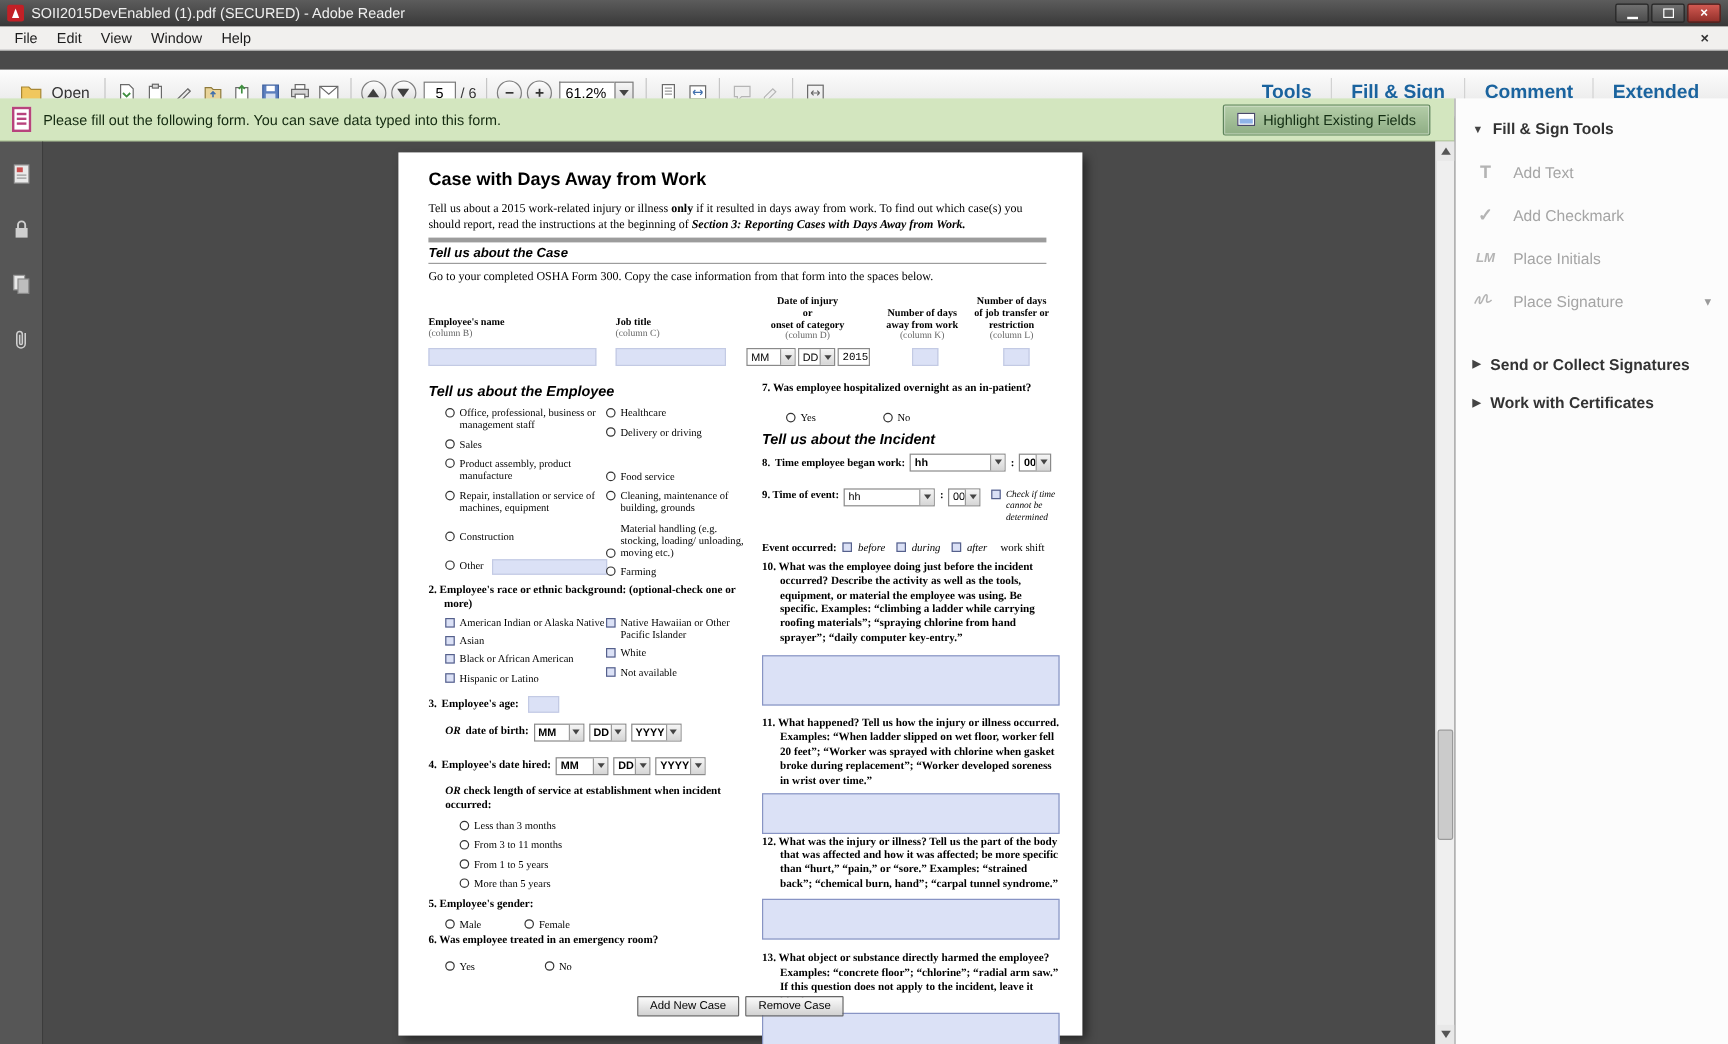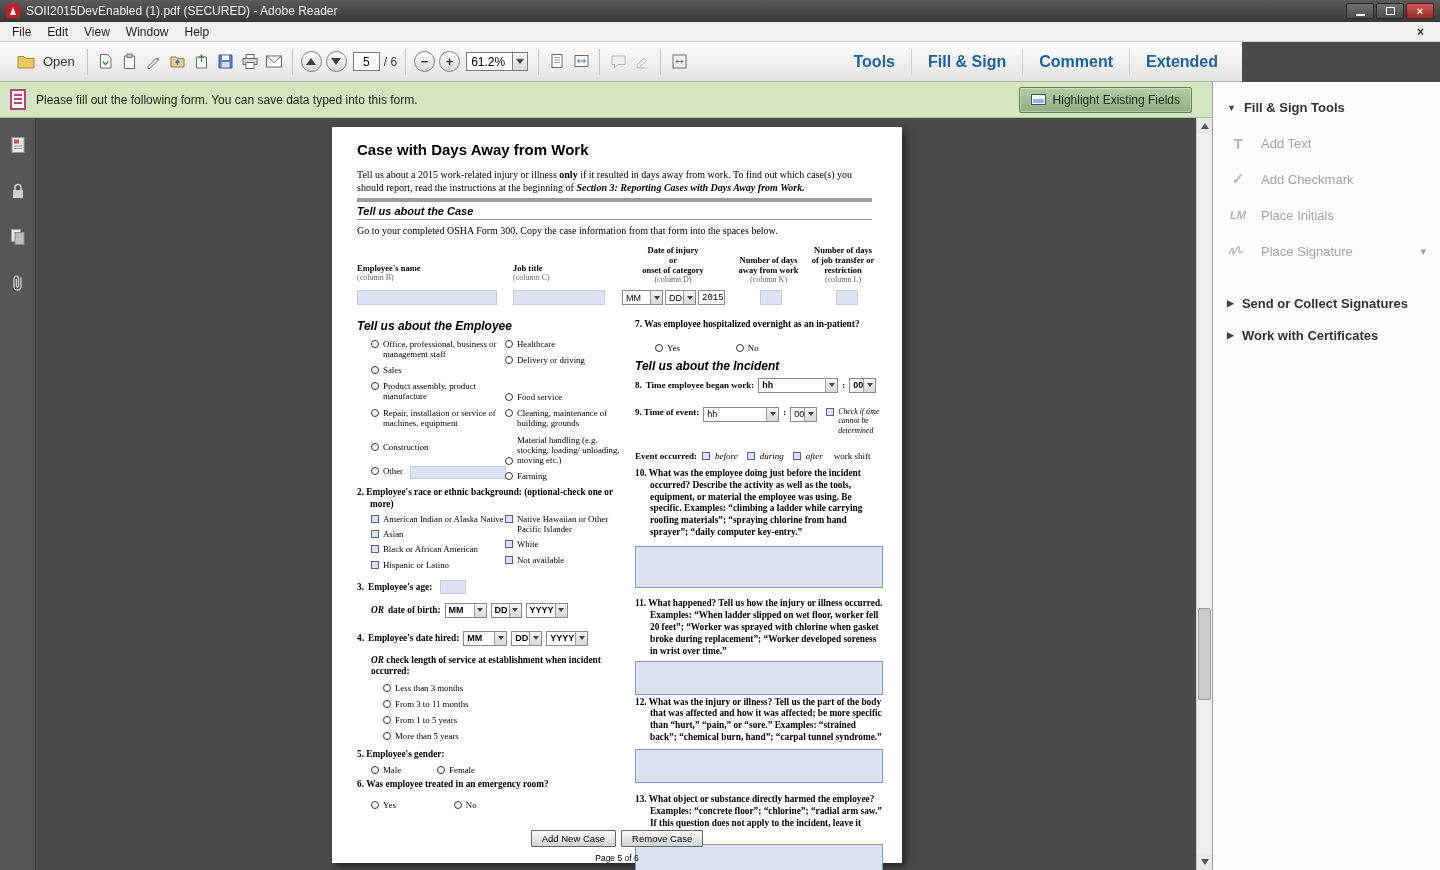--- a/index.html
+++ b/index.html
@@ -16,21 +16,21 @@
   .wbtn .minbar{width:9px;height:2px;background:#fff;margin-top:7px}
   .wbtn .restbox{width:9px;height:8px;border:1.5px solid #fff}
   .wbtn.close{background:linear-gradient(#d25a52,#93302a);border-color:#5e1b17;font-weight:bold}
 
   
   .menubar{position:absolute;top:22px;left:0;width:1440px;height:20px;background:#f1f0ee;border-bottom:1px solid #d2d2d2;display:flex;align-items:center;padding:0 4px;color:#1c1c1c}
   .menu-item{padding:2px 8px;font-size:12px}
   .menubar-close{margin-left:auto;margin-right:12px;color:#333;font-size:12px;font-weight:bold}
 
   
-  .toolbar{position:absolute;top:42px;left:0;width:1242px;height:40px;background:linear-gradient(#fdfdfd,#e3e3e3);border-bottom:1px solid #b0b0b0;display:flex;align-items:center;padding:0 8px}
+  .toolbar{position:absolute;top:58px;left:0;width:1440px;height:40px;background:linear-gradient(#fdfdfd,#e3e3e3);border-bottom:1px solid #b0b0b0;display:flex;align-items:center;padding:0 8px}
   .tb-btn{display:flex;align-items:center;gap:5px;padding:3px 6px;border-radius:2px;color:#333}
   .open-label{font-size:13px;color:#333}
   .tb-sep{width:1px;height:26px;background:#c6c6c6;margin:0 6px;flex-shrink:0}
   .ticon{width:24px;height:24px;display:flex;align-items:center;justify-content:center}
   .navbtn{width:21px;height:21px;border-radius:50%;border:1px solid #7e7e7e;background:linear-gradient(#fdfdfd,#d9d9d9);display:flex;align-items:center;justify-content:center;margin:0 2px}
   .tri-up{width:0;height:0;border-left:5px solid transparent;border-right:5px solid transparent;border-bottom:7px solid #3f3f3f}
   .tri-down{width:0;height:0;border-left:5px solid transparent;border-right:5px solid transparent;border-top:7px solid #3f3f3f}
   .zoomglyph{font-size:13px;font-weight:bold;color:#333;line-height:1}
   .page-input{width:27px;height:19px;border:1px solid #7b7b7b;background:#fff;text-align:center;font-size:12px;font-family:"Liberation Sans",sans-serif;margin:0 4px}
   .page-total{font-size:12px;color:#333;margin-right:2px}
@@ -605,21 +605,20 @@
       <div class="qtext" style="margin-bottom:5px"><span>12.</span> <span>What was the injury or illness?  Tell us the part of the body that was affected and how it was affected; be more specific than “hurt,” “pain,” or “sore.”  Examples:  “strained back”; “chemical burn, hand”; “carpal tunnel syndrome.”</span></div>
       <textarea class="farea" style="height: 34px; margin-bottom: 11px;"></textarea>
       <div class="qtext"><span>13.</span> <span>What object or substance directly harmed the employee?  Examples:  “concrete floor”; “chlorine”; “radial arm saw.”  If this question does not apply to the incident, leave it blank.</span></div>
       <textarea class="farea" style="height: 34px; margin-top: 2px;"></textarea>
     </div>
 
     <div class="btnrow">
       <button class="formbtn">Add New Case</button>
       <button class="formbtn">Remove Case</button>
     </div>
-    <div class="pgfoot">Page 5 of 6</div>
   </div>
 </div>
 
 <div class="vscroll">
   <div class="vs-arrow up">
       <span class="vs-tri-up"></span>
     </div>
   <div class="vs-thumb"></div>
   <div class="vs-arrow down">
       <span class="vs-tri-down"></span>

